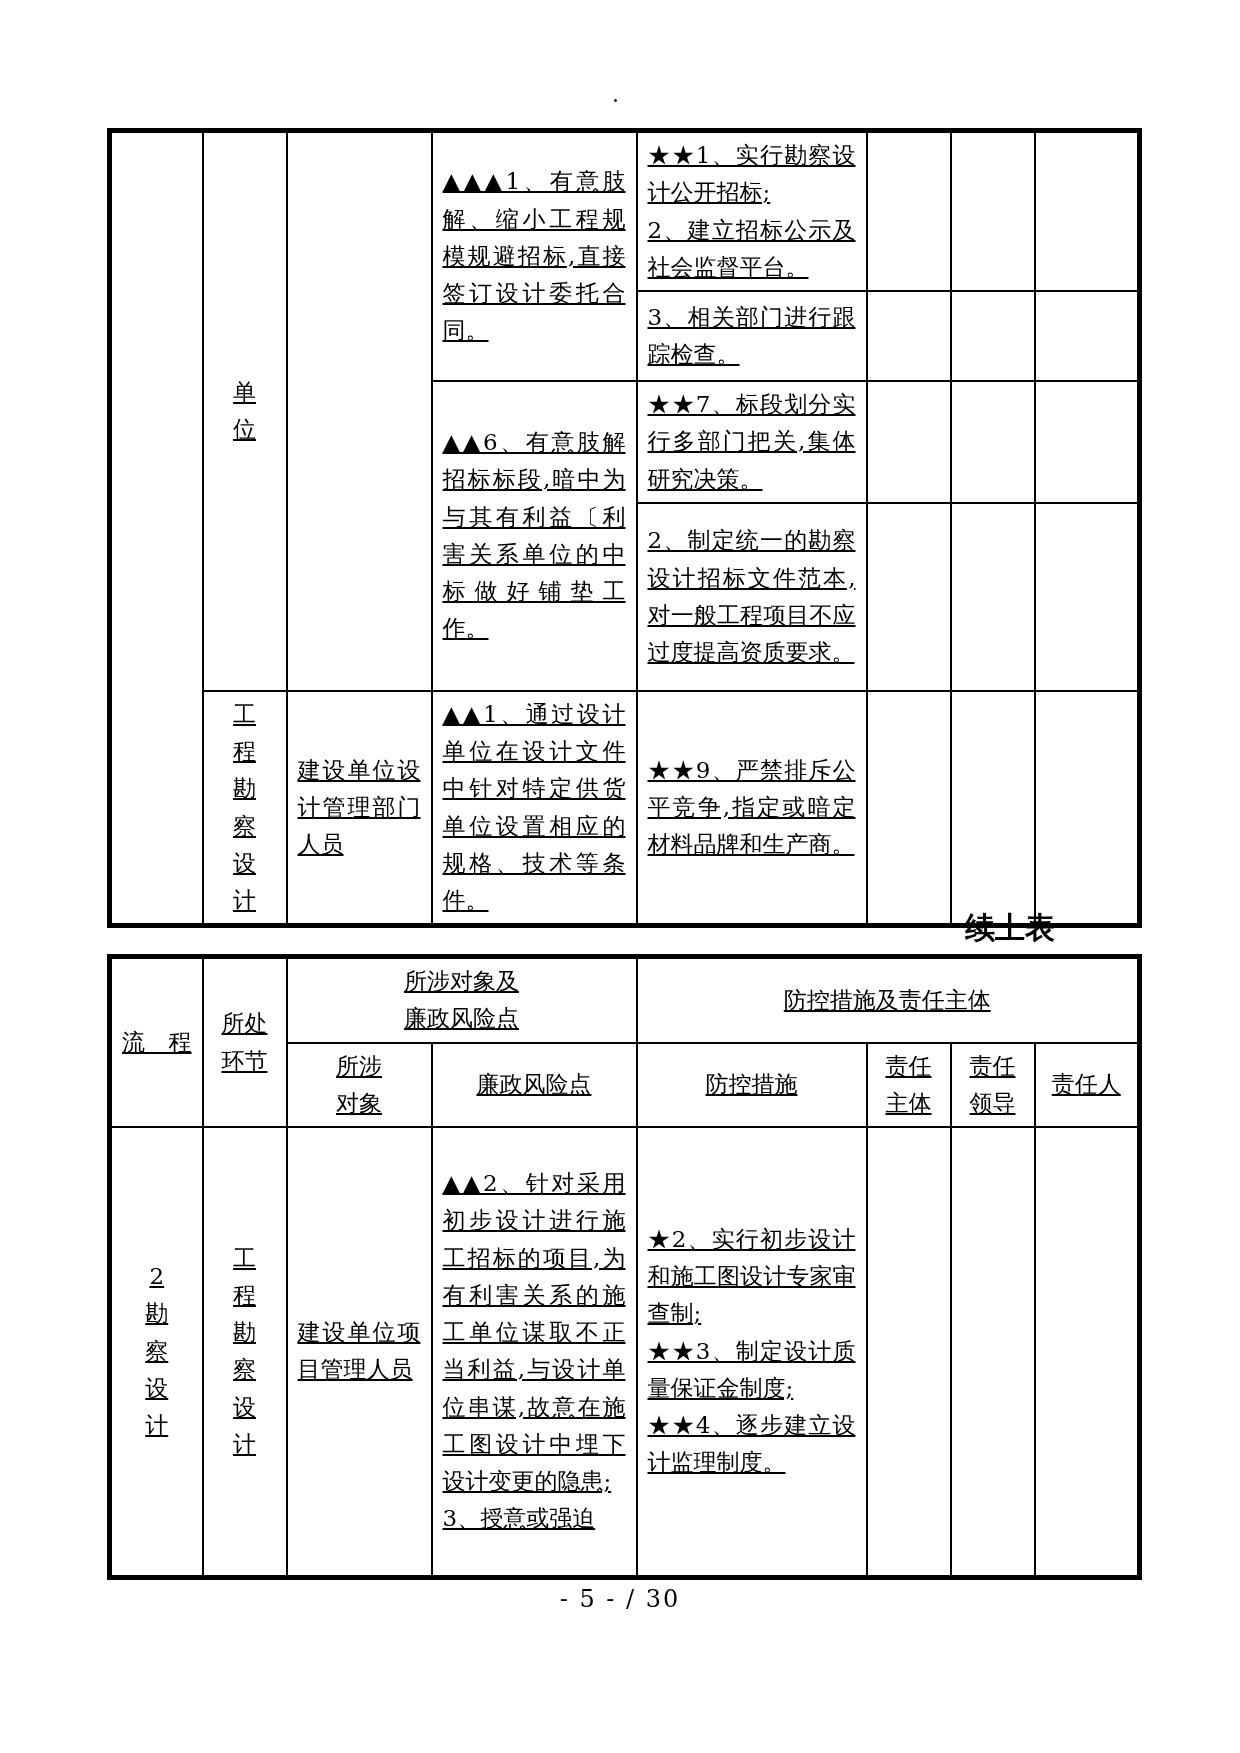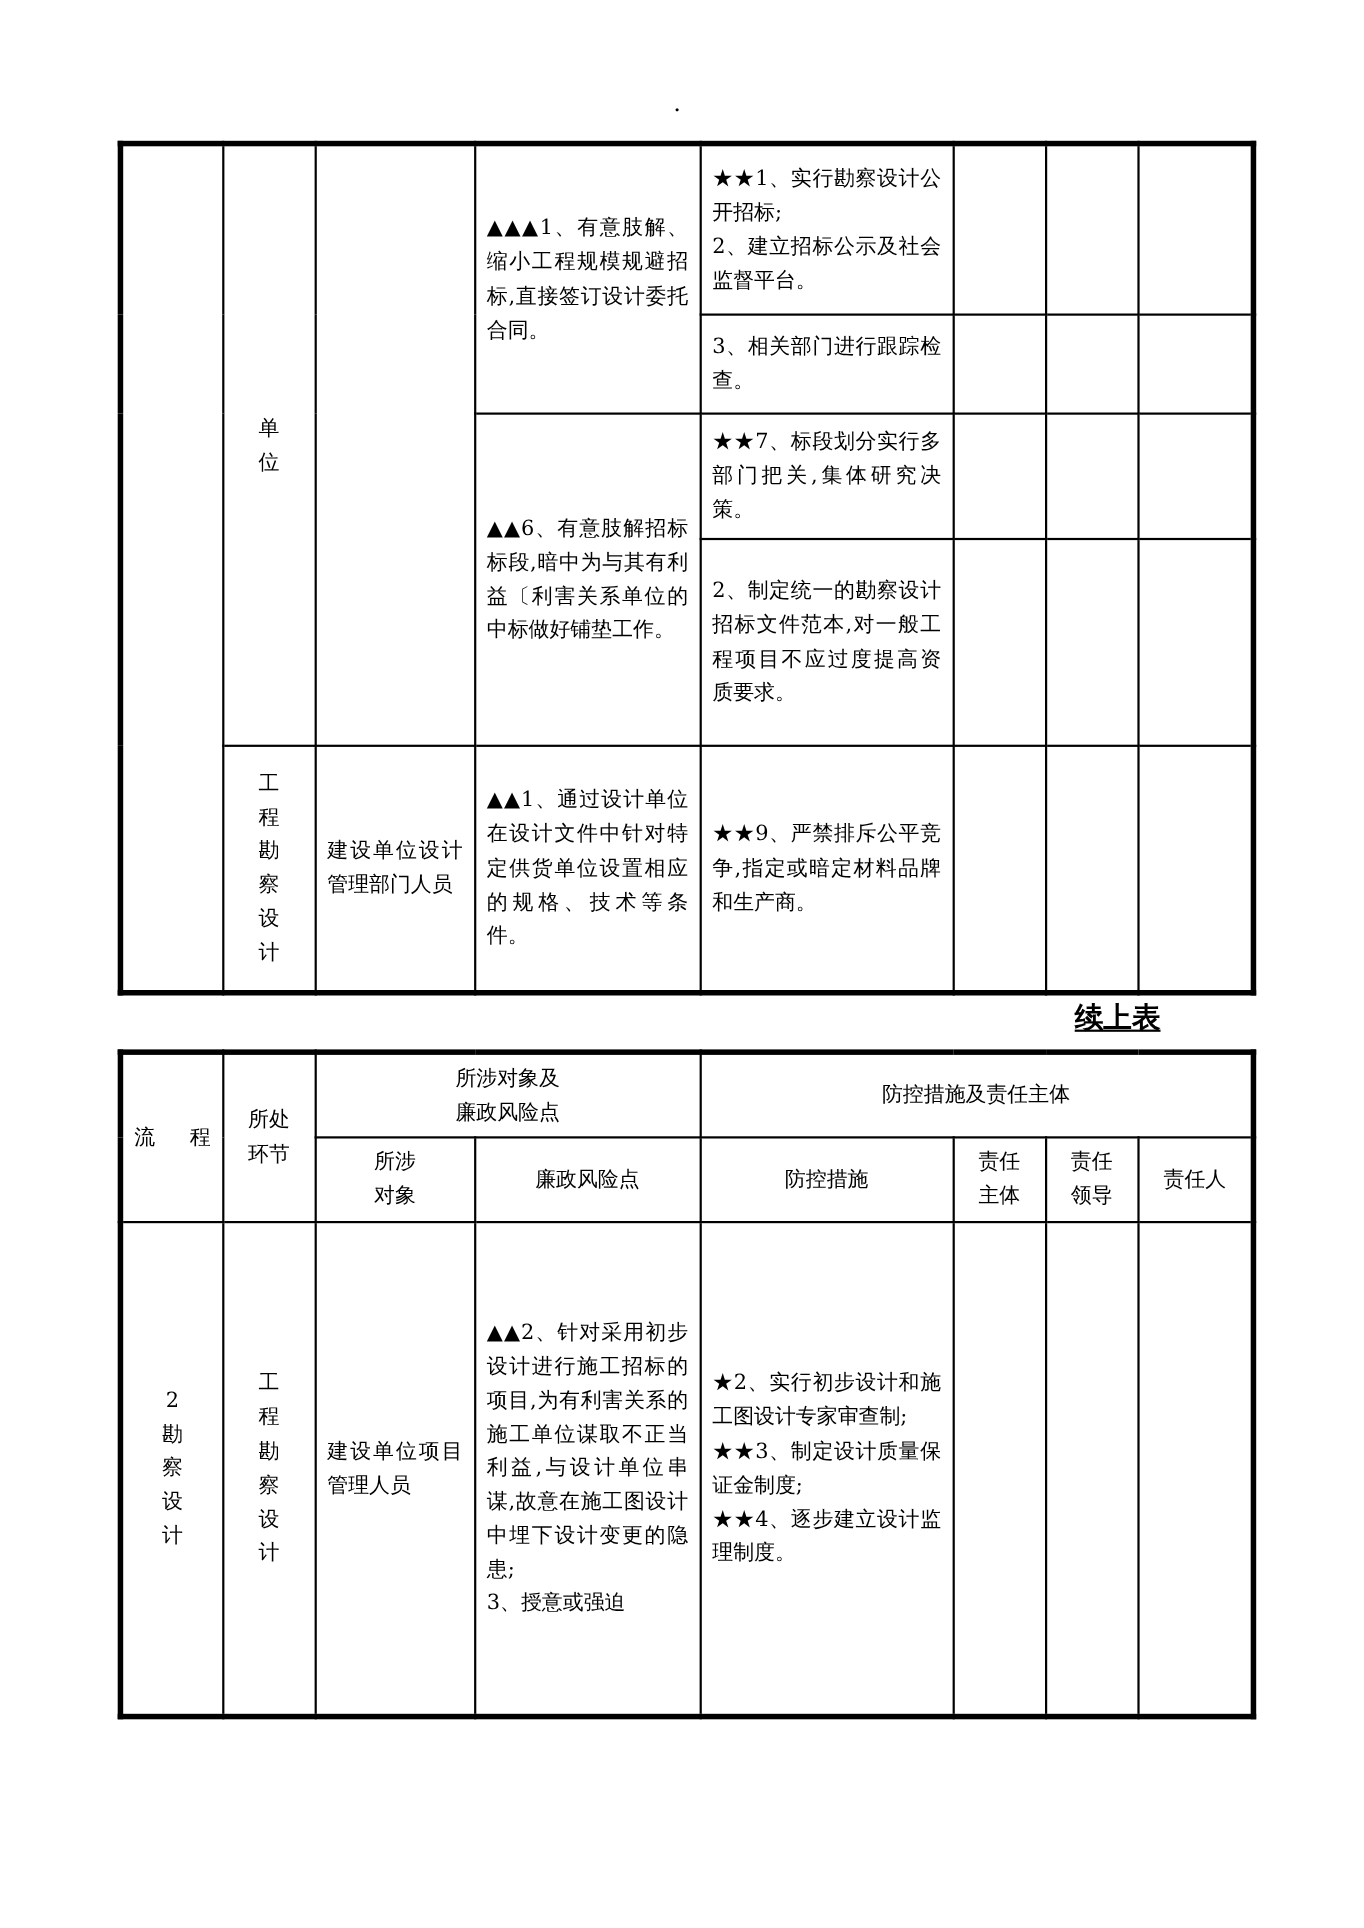--- a/index.html
+++ b/index.html
@@ -19,25 +19,26 @@
   .doc-table{
     position:absolute;left:107px;
     border-collapse:collapse;table-layout:fixed;
     width:1030px;
     border:5px solid #000;
   }
   #table1{top:128px;}
   #table2{top:954px;}
   .doc-table td{
     border:2px solid #000;
-    font-size:19px;
+    font-size:23px;
     line-height:1.62;
     padding:4px 10px;
     vertical-align:middle;
     overflow:hidden;
+    text-decoration:underline;
   }
   
   .just{
     text-align:justify;
     text-justify:inter-character;
     word-break:break-all;
     white-space:pre-line;
   }
   
   .subj{
@@ -65,23 +66,22 @@
     text-align-last:justify;
     padding-left:14px;padding-right:14px;
   }
   
   .t1r1{height:155px;} .t1r2{height:90px;} .t1r3{height:114px;}
   .t1r4{height:188px;} .t1r5{height:225px;}
   
   .t2h1{height:77px;} .t2h2{height:77px;} .t2b{height:450px;}
   .cont-note{
     position:absolute;top:908px;right:185px;
-    font-size:26px;font-weight:bold;
+    font-size:30px;font-weight:bold;
     font-family:"DejaVu Sans","Liberation Sans",sans-serif;
-    text-decoration:underline;
   }
   .page-footer{
     position:absolute;top:1585px;left:0;width:100%;
     text-align:center;
     font-size:24px;letter-spacing:2px;
   }
 </style>
 </head>
 <body>
 
@@ -200,14 +200,15 @@
       <td class="just">★2、实行初步设计和施工图设计专家审查制;
 ★★3、制定设计质量保证金制度;
 ★★4、逐步建立设计监理制度。</td>
       <td></td>
       <td></td>
       <td></td>
     </tr>
   </tbody>
     </table>
 
+  <div class="page-footer">- 5 - / 30</div>
 
 </div>
 
 </body></html>

